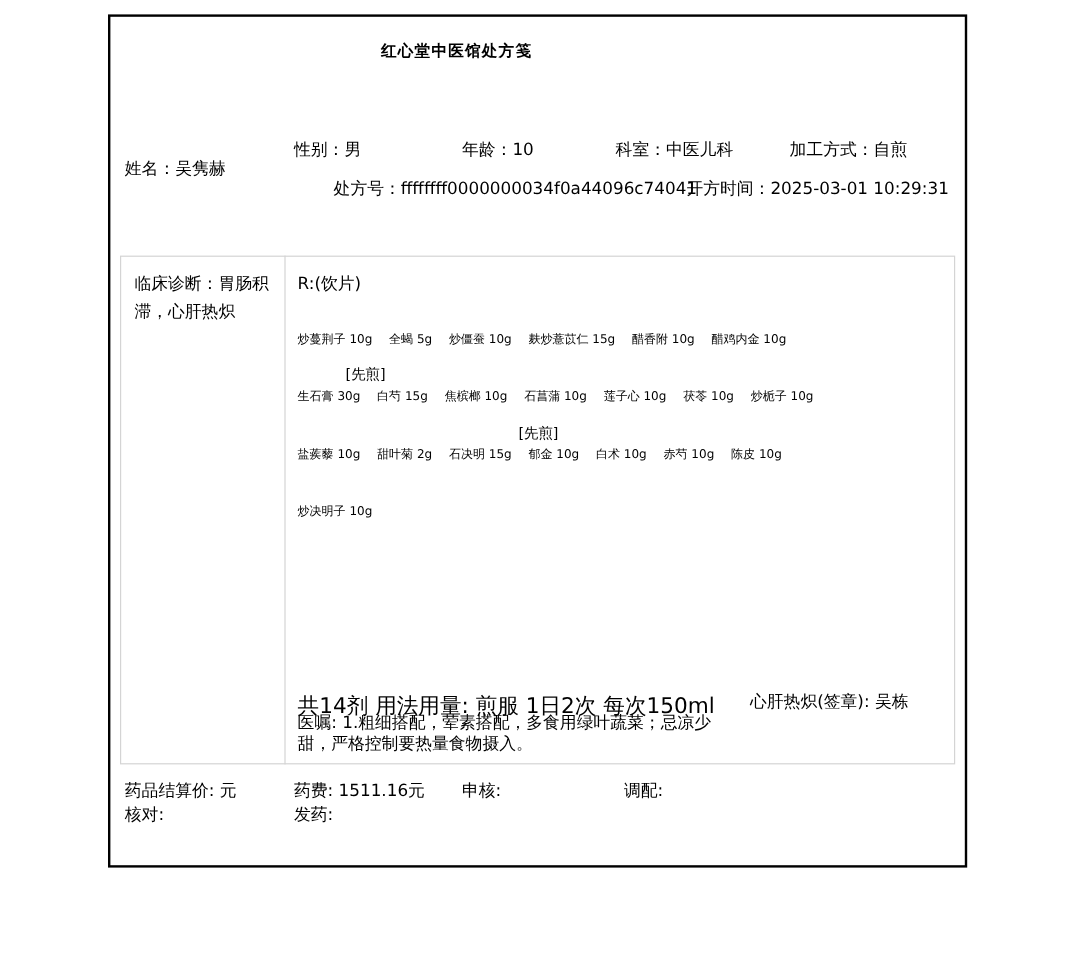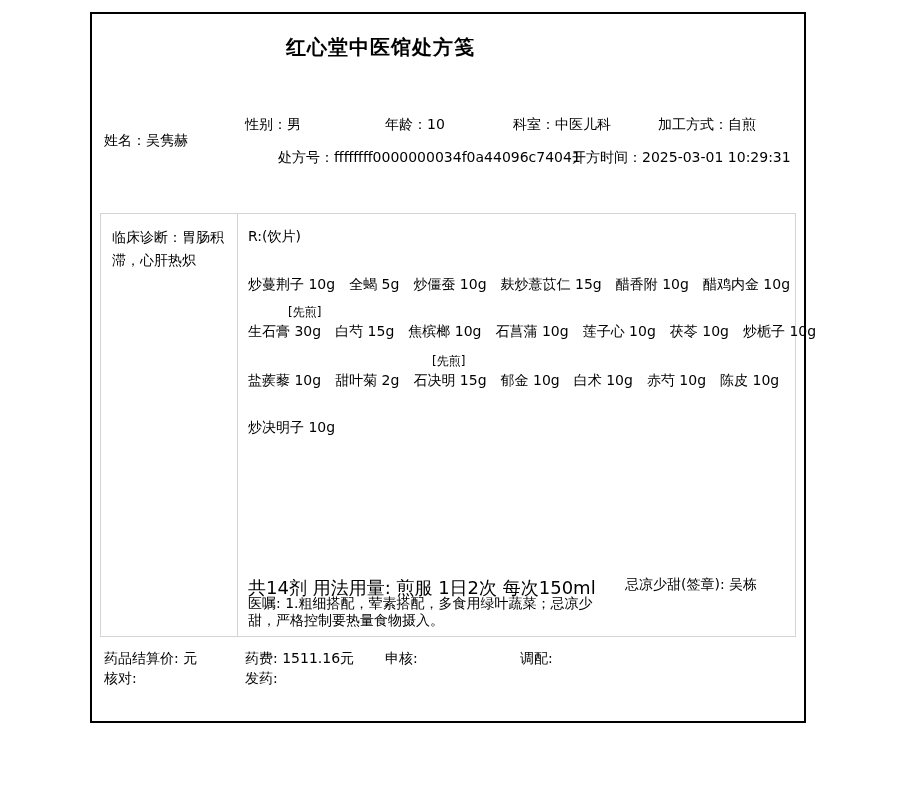--- a/index.html
+++ b/index.html
@@ -16,21 +16,21 @@
   .outer-border {
     position: absolute; left: 90px; top: 12px;
     width: 716px; height: 711px;
     border: 2px solid #000000;
     background: #ffffff;
   }
 
   .title {
     position: absolute; left: 90px; top: 34px; width: 581px;
     text-align: center;
-    font-size: 20px; font-weight: bold;
+    font-size: 13px; font-weight: bold;
     letter-spacing: 1px;
   }
 
   .field { position: absolute; font-size: 14px; white-space: nowrap; }
 
   .inner-box {
     position: absolute; left: 100px; top: 213px;
     width: 696px; height: 424px;
     border: 1px solid #d4d4d4;
     background: #ffffff;
@@ -43,21 +43,21 @@
   .diagnosis {
     position: absolute; left: 112px; top: 226px;
     width: 122px; font-size: 14px; line-height: 1.65;
   }
 
   .rx-header { position: absolute; left: 248px; top: 228px; font-size: 14px; }
 
   .med-line {
     position: absolute; left: 248px;
     display: flex; gap: 14px;
-    font-size: 14px; white-space: nowrap;
+    font-size: 10px; white-space: nowrap;
   }
   .decoct {
     position: absolute; font-size: 12px; white-space: nowrap;
   }
 
   .usage { position: absolute; left: 248px; top: 576px; font-size: 18px; white-space: nowrap; }
   .doctor-sign { position: absolute; left: 625px; top: 576px; font-size: 14px; white-space: nowrap; }
   .advice {
     position: absolute; left: 248px; top: 595px;
     width: 356px; font-size: 14px; line-height: 1.18;
@@ -122,21 +122,21 @@
     <span>白术 10g</span>
     <span>赤芍 10g</span>
     <span>陈皮 10g</span>
   </div>
 
   <div class="med-line" style="top:419px;">
     <span>炒决明子 10g</span>
   </div>
 
   <div class="usage">共14剂 用法用量: 煎服 1日2次 每次150ml</div>
-  <div class="doctor-sign">忌凉少甜(签章): 吴栋</div>
+  <div class="doctor-sign">心肝热炽(签章): 吴栋</div>
 
   <div class="advice">医嘱: 1.粗细搭配，荤素搭配，多食用绿叶蔬菜；忌凉少甜，严格控制要热量食物摄入。</div>
 
   <div class="footer-field" style="left:104px; top:650px;">药品结算价: 元</div>
   <div class="footer-field" style="left:245px; top:650px;">药费: 1511.16元</div>
   <div class="footer-field" style="left:385px; top:650px;">申核:</div>
   <div class="footer-field" style="left:520px; top:650px;">调配:</div>
 
   <div class="footer-field" style="left:104px; top:670px;">核对:</div>
   <div class="footer-field" style="left:245px; top:670px;">发药:</div>

